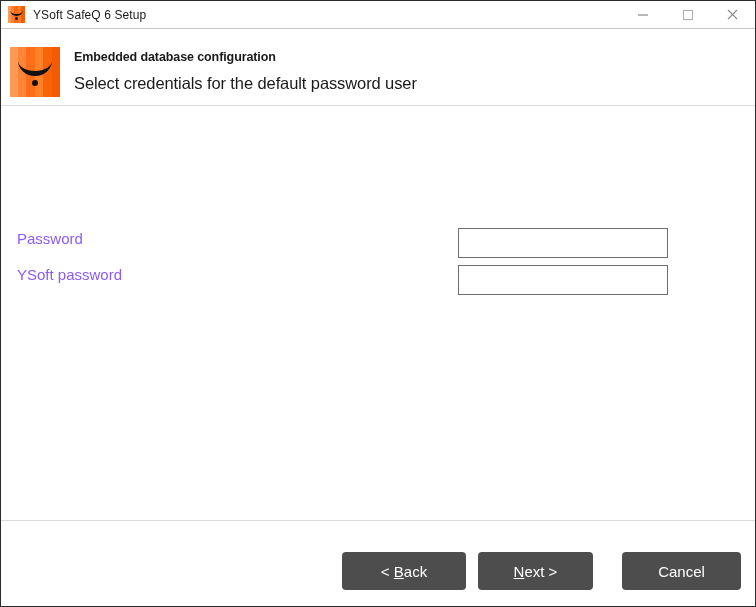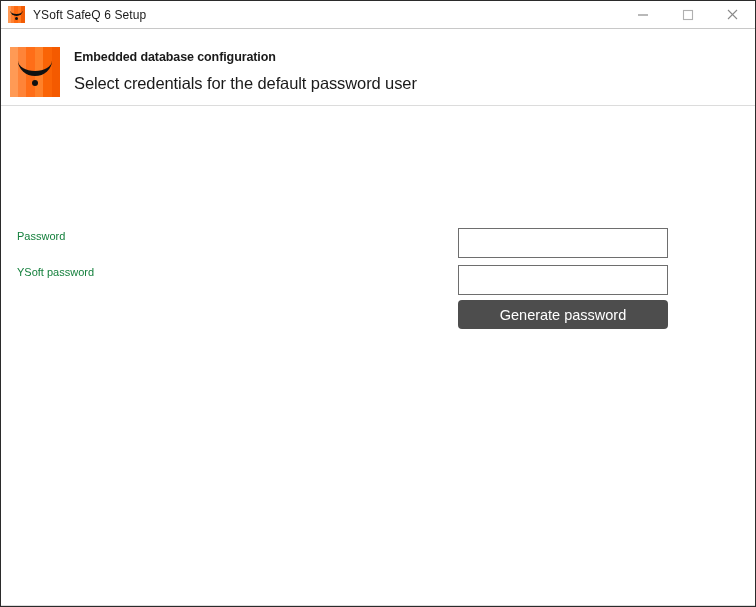--- a/index.html
+++ b/index.html
@@ -152,22 +152,22 @@
 
   
   .content {
     flex: 1 1 auto;
     position: relative;
     background: #ffffff;
     border-bottom: 1px solid #dcdcdc;
   }
   .field-label {
     position: absolute;
-    font-size: 11px;
-    color: #15803d;
+    font-size: 15px;
+    color: #8b5cf6;
     left: 16px;
   }
   .label-password { top: 115px; }
   .label-retype   { top: 151px; }
 
   .text-input {
     position: absolute;
     left: 457px;
     width: 210px;
     height: 30px;
@@ -263,17 +263,23 @@
     </div>
   </div>
 
   <div class="content">
     <div class="field-label label-password">Password</div>
     <div class="field-label label-retype">YSoft password</div>
 
     <input class="text-input input-password" type="text" placeholder="" style="">
     <input class="text-input input-retype" type="text" placeholder="" style="">
 
-    <button class="btn btn-generate">Generate password</button>
-  </div>
-
+  </div>
+
+  <div class="footer">
+    <button class="btn btn-nav btn-back"><span>&lt; </span><span class="u">B</span><span>ack</span></button>
+
+    <button class="btn btn-nav btn-next"><span class="u">N</span><span>ext</span><span> &gt;</span></button>
+
+    <button class="btn btn-nav btn-cancel">Cancel</button>
+  </div>
 
 </div>
 
 </body></html>

